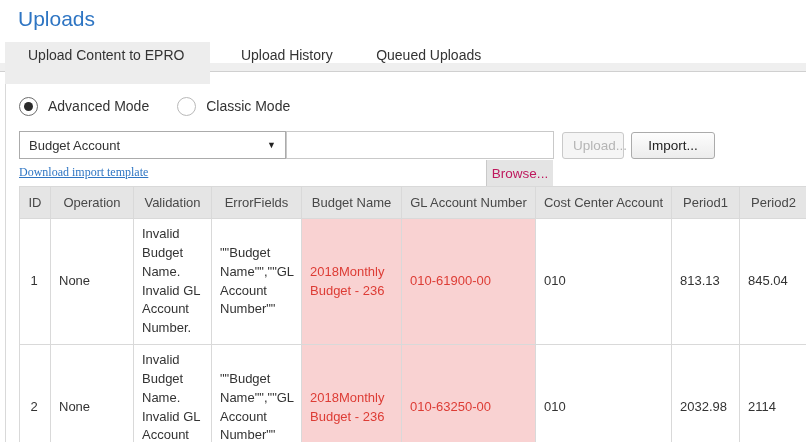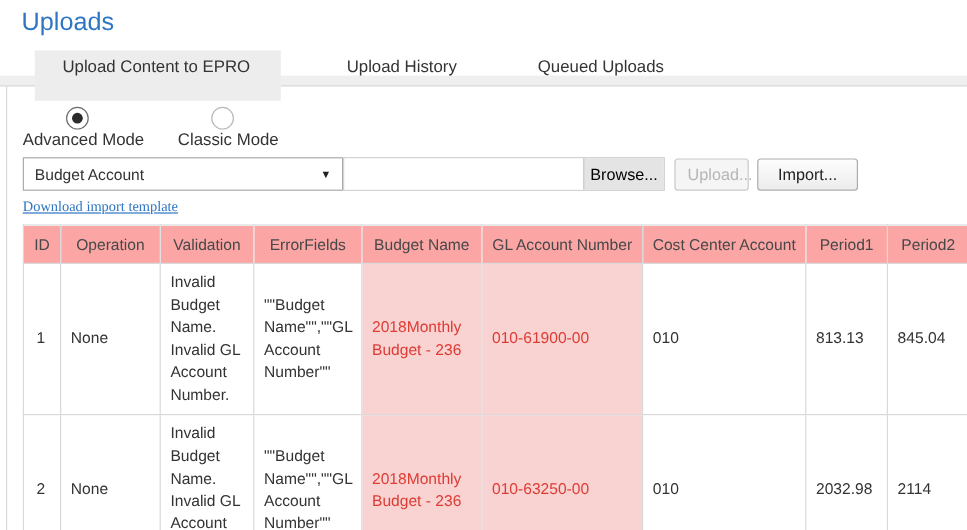--- a/index.html
+++ b/index.html
@@ -45,39 +45,38 @@
     position: relative;
     z-index: 1;
     display: inline-block;
     height: 42px;
     line-height: 26px;
     padding: 0 13px;
     margin-right: 13px;
     font-size: 14px;
     color: #333;
     cursor: pointer;
-    margin-left: 24px;
   }
   .tab.active {
     background: #ededed;
     padding: 0 26px 0 23px;
   }
   .tab-divider {
     border-bottom: 1px solid #d0d0d0;
   }
   
   .panel {
     margin-left: 5px;
     border-left: 1px solid var(--border);
     height: 372px;
     padding: 24px 0 0 13px;
   }
   
   .mode-row { display: flex; align-items: center; font-size: 14px; height: 20px; }
-  .radio-option { display: flex; align-items: center; cursor: pointer; margin-right: 28px; flex-direction: column; }
+  .radio-option { display: flex; align-items: center; cursor: pointer; margin-right: 28px; }
   .radio-circle {
     width: 19px; height: 19px;
     border-radius: 50%;
     border: 1px solid #b9b9b9;
     background: #fff;
     display: inline-flex;
     align-items: center;
     justify-content: center;
     margin-right: 10px;
   }
@@ -102,23 +101,24 @@
   .type-select .caret { margin-left: auto; font-size: 9px; color: #222; }
   .file-control {
     display: flex; margin-left: 0; width: 268px; height: 28px;
     border: 1px solid #c9c9c9; background: #fff;
   }
   .file-control .file-text { flex: 1; border: none; outline: none; font-size: 13px; padding: 0 6px; min-width: 0; }
   .browse-btn {
     width: 67px; height: 100%;
     background: #e4e4e4;
     border: none; border-left: 1px solid #c9c9c9;
-    font-size: 13.5px; color: #000000;
+    font-size: 13.5px; color: #be185d;
     font-family: inherit;
     cursor: pointer;
+    margin-top: 28px;
   }
   .btn {
     height: 27px;
     margin-top: 0;
     padding: 0 10px;
     border: 1px solid var(--ctl-border);
     border-radius: 3px;
     background: linear-gradient(#fdfdfd, #ececec);
     font-size: 13.5px;
     color: #222;
@@ -150,21 +150,21 @@
     table-layout: fixed;
     width: 788px;
     font-size: 13px;
   }
   .grid th, .grid td {
     border: 1px solid var(--border);
     overflow: hidden;
   }
   .grid th {
     height: 32px;
-    background: #fca5a5;
+    background: #e5e5e5;
     font-weight: 400;
     color: #484848;
     text-align: center;
     padding: 0 4px;
   }
   .grid td {
     height: 115px;
     vertical-align: middle;
     background: #fff;
     padding: 6px 8px;

